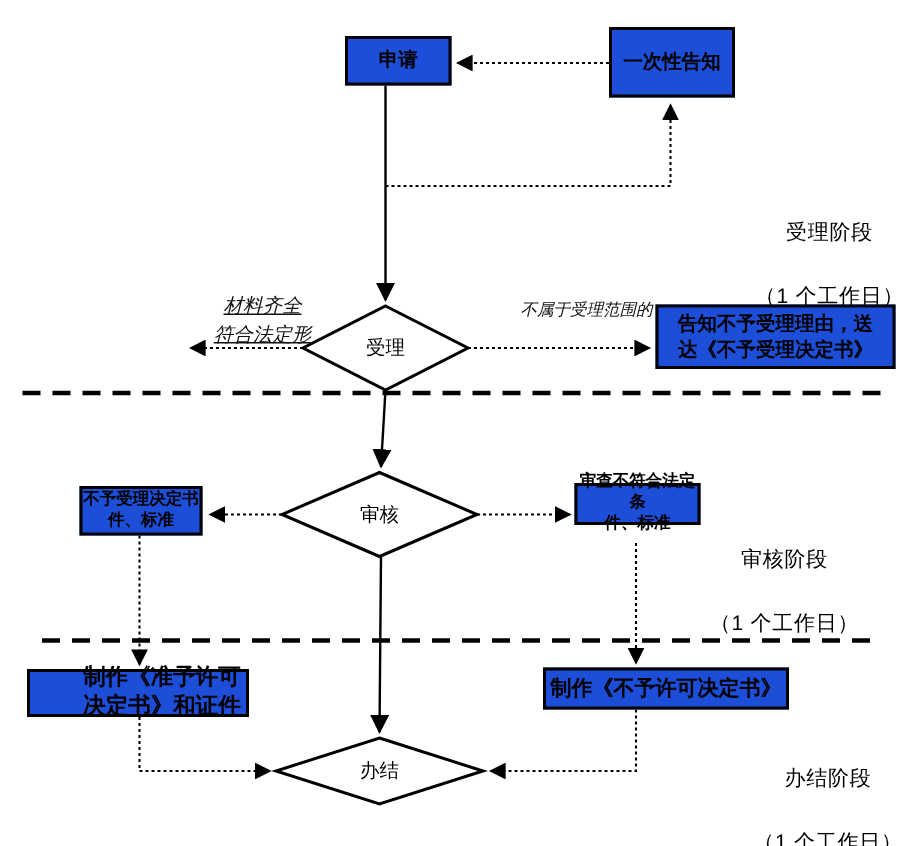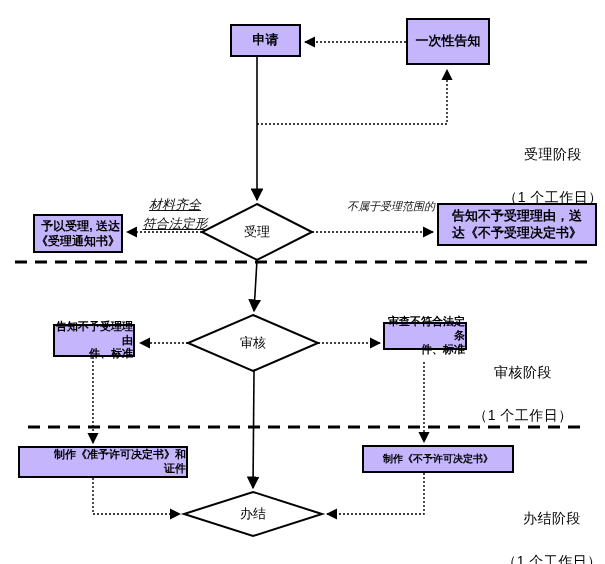--- a/index.html
+++ b/index.html
@@ -3,22 +3,22 @@
 <meta charset="utf-8">
 <style>
   html,body{margin:0;padding:0;background:#fff;}
   .canvas{
     position:relative;width:605px;height:564px;background:#ffffff;
     font-family:"Liberation Sans","DejaVu Sans",sans-serif;color:#000;
     overflow:hidden;
   }
   svg.wires{position:absolute;left:0;top:0;width:605px;height:564px;}
   .node{
-    position:absolute;box-sizing:border-box;border:2px solid #000;background:#c4b5fd;
-    display:flex;align-items:center;justify-content:center;text-align:right;
+    position:absolute;box-sizing:border-box;border:2px solid #000;background:#1d4ed8;
+    display:flex;align-items:center;justify-content:center;text-align:center;
     font-weight:600;line-height:1.25;white-space:pre-line;
   }
   .dlabel{
     position:absolute;transform:translate(-50%,-50%);
     font-weight:400;font-size:13px;text-align:center;white-space:nowrap;
   }
   .elabel{
     position:absolute;font-style:italic;text-align:center;white-space:pre-line;
     font-family:"DejaVu Serif","Liberation Serif",serif;color:#111;
   }
@@ -59,35 +59,33 @@
 
     <polygon points="257,204 312,232 257,260 202,232" fill="#fff" stroke="#000" stroke-width="2"></polygon>
     <polygon points="253,315 318,343 253,371 188,343" fill="#fff" stroke="#000" stroke-width="2"></polygon>
     <polygon points="253,492 322,514 253,536 184,514" fill="#fff" stroke="#000" stroke-width="2"></polygon>
   </svg>
 
   <div class="node" style="left:230px;top:24px;width:71px;height:33px;font-size:13px;">申请</div>
 
   <div class="node" style="left:406px;top:18px;width:84px;height:47px;font-size:13px;">一次性告知</div>
 
-  <div class="node" style="left:33px;top:214px;width:90px;height:39px;font-size:12px;">予以受理, 送达
-《受理通知书》</div>
 
   <div class="node" style="left:437px;top:203px;width:160px;height:43px;font-size:13px;">告知不予受理理由，送
 达《不予受理决定书》</div>
 
-  <div class="node" style="left:53px;top:324px;width:82px;height:33px;font-size:11px;">告知不予受理理由
+  <div class="node" style="left:53px;top:324px;width:82px;height:33px;font-size:11px;">不予受理决定书
 件、标准</div>
 
   <div class="node" style="left:383px;top:322px;width:84px;height:28px;font-size:11px;">审查不符合法定条
 件、标准</div>
 
-  <div class="node" style="left:18px;top:446px;width:170px;height:32px;font-size:11px;padding-left:32px;">制作《准予许可决定书》和证件</div>
+  <div class="node" style="left:18px;top:446px;width:148px;height:32px;font-size:15px;padding-left:32px;">制作《准予许可决定书》和证件</div>
 
-  <div class="node" style="left:362px;top:445px;width:152px;height:28px;font-size:10px;">制作《不予许可决定书》</div>
+  <div class="node" style="left:362px;top:445px;width:164px;height:28px;font-size:14px;">制作《不予许可决定书》</div>
 
   <div class="dlabel" style="left:257px;top:232px;">受理</div>
   <div class="dlabel" style="left:253px;top:343px;">审核</div>
   <div class="dlabel" style="left:253px;top:514px;">办结</div>
 
   <div class="elabel" style="left:135px;top:196px;width:80px;font-size:13px;line-height:1.45;text-decoration:underline;">材料齐全
 符合法定形</div>
   <div class="elabel" style="left:340px;top:199px;width:95px;font-size:11px;text-align:right;">不属于受理范围的</div>
 
   <div class="stage" style="left:503px;top:122px;width:100px;">

